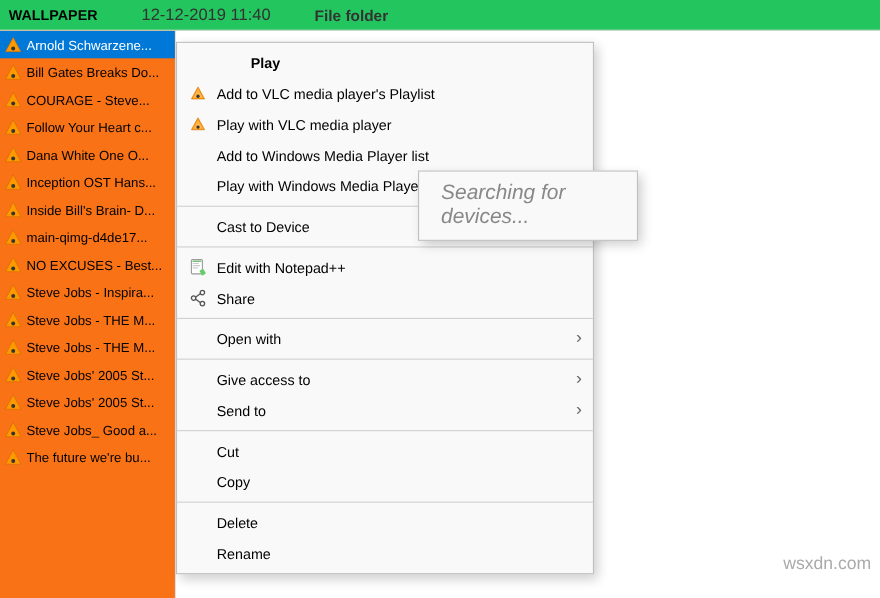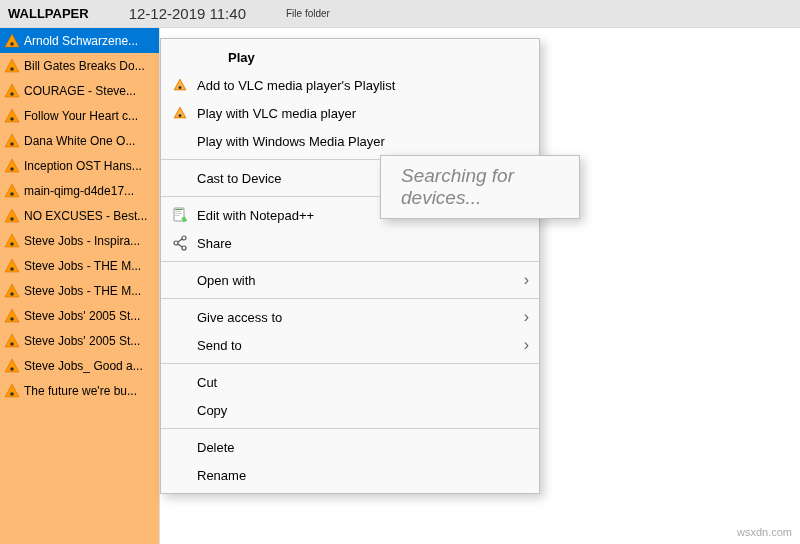--- a/index.html
+++ b/index.html
@@ -18,44 +18,45 @@
       width: 800px;
       height: 544px;
       background: #fff;
       position: relative;
     }
 
     
     .top-bar {
       display: flex;
       align-items: center;
-      background: #e5e5e5;
+      background: #22c55e;
       border-bottom: 1px solid #ddd;
       padding: 4px 8px;
       height: 28px;
       gap: 40px;
     }
     .top-bar-folder {
       font-weight: bold;
       font-size: 13px;
       color: #000;
     }
     .top-bar-date {
       font-size: 15px;
       color: #333;
     }
     .top-bar-type {
-      font-size: 10px;
+      font-size: 14px;
       color: #333;
+      font-weight: bold;
     }
 
     
     .file-list {
       width: 160px;
-      background: #fdba74;
+      background: #f97316;
       border-right: 1px solid #e0e0e0;
       height: calc(544px - 28px);
       overflow: hidden;
       position: absolute;
       top: 28px;
       left: 0;
     }
 
     .file-item {
       display: flex;
@@ -148,23 +149,23 @@
       padding: 5px 20px;
       cursor: pointer;
       color: #888;
       font-size: 19px;
       font-style: italic;
     }
 
     
     .watermark {
       position: absolute;
-      bottom: 6px;
+      bottom: 22px;
       right: 8px;
-      font-size: 11px;
+      font-size: 16px;
       color: #aaa;
     }
   </style>
 </head>
 <body>
 
 <div class="explorer-window">
 
   <div class="top-bar">
     <span class="top-bar-folder">WALLPAPER</span>
@@ -220,20 +221,29 @@
         <span class="file-name">Dana White  One O...</span>
       </div>
       <div class="file-item">
         <span style="margin-right: 4px; flex-shrink: 0; display: flex; align-items: center;">
           <svg viewBox="0 0 16 16" width="16" height="16" style="display:block">
       <polygon points="8,1 15,14 1,14" fill="#f90" stroke="#c60" stroke-width="0.5"></polygon>
       <circle cx="8" cy="11" r="1.8" fill="#333"></circle>
     </svg>
         </span>
         <span class="file-name">Inception OST Hans...</span>
+      </div>
+      <div class="file-item">
+        <span style="margin-right: 4px; flex-shrink: 0; display: flex; align-items: center;">
+          <svg viewBox="0 0 16 16" width="16" height="16" style="display:block">
+      <polygon points="8,1 15,14 1,14" fill="#f90" stroke="#c60" stroke-width="0.5"></polygon>
+      <circle cx="8" cy="11" r="1.8" fill="#333"></circle>
+    </svg>
+        </span>
+        <span class="file-name">Inside Bill's Brain- D...</span>
       </div>
       <div class="file-item">
         <span style="margin-right: 4px; flex-shrink: 0; display: flex; align-items: center;">
           <svg viewBox="0 0 16 16" width="16" height="16" style="display:block">
       <polygon points="8,1 15,14 1,14" fill="#f90" stroke="#c60" stroke-width="0.5"></polygon>
       <circle cx="8" cy="11" r="1.8" fill="#333"></circle>
     </svg>
         </span>
         <span class="file-name">main-qimg-d4de17...</span>
       </div>
@@ -332,20 +342,23 @@
       <span class="menu-item-icon">
         <svg viewBox="0 0 16 16" width="16" height="16">
           <polygon points="8,2 14,13 2,13" fill="#f90" stroke="#c60" stroke-width="0.5"></polygon>
           <polygon points="8,4 12.5,12 3.5,12" fill="#fff" opacity="0.3"></polygon>
           <circle cx="8" cy="10.5" r="1.5" fill="#333"></circle>
         </svg>
       </span>
       <span class="menu-label">Play with VLC media player</span>
     </div>
 
+    <div class="menu-item">
+      <span class="menu-label">Add to Windows Media Player list</span>
+    </div>
 
     <div class="menu-item">
       <span class="menu-label">Play with Windows Media Player</span>
     </div>
 
     <div class="menu-separator"></div>
 
     <div class="menu-item has-submenu">
       <span class="menu-label">Cast to Device</span>
     </div>

